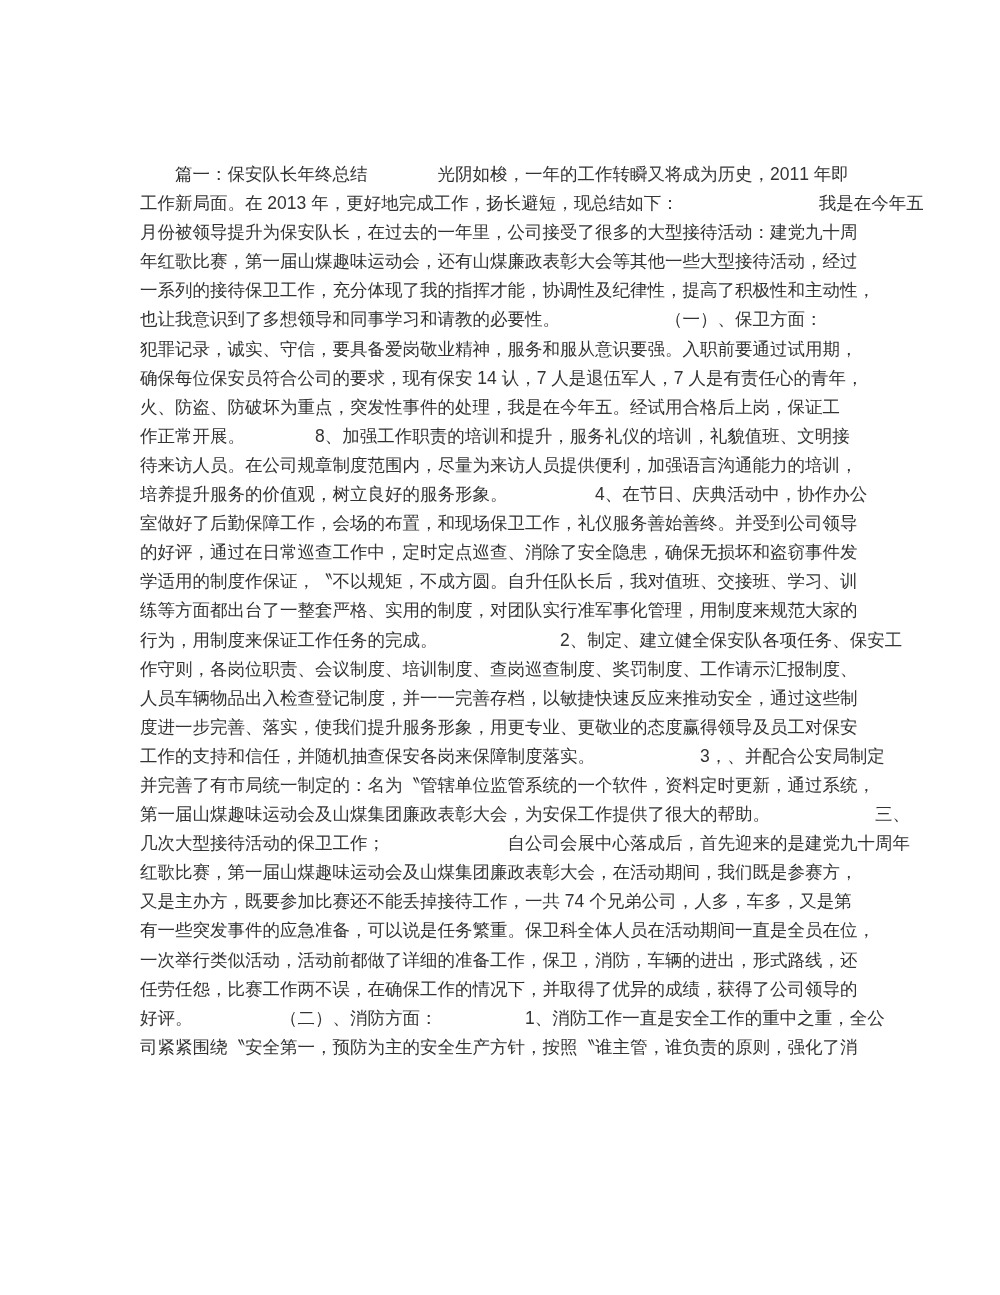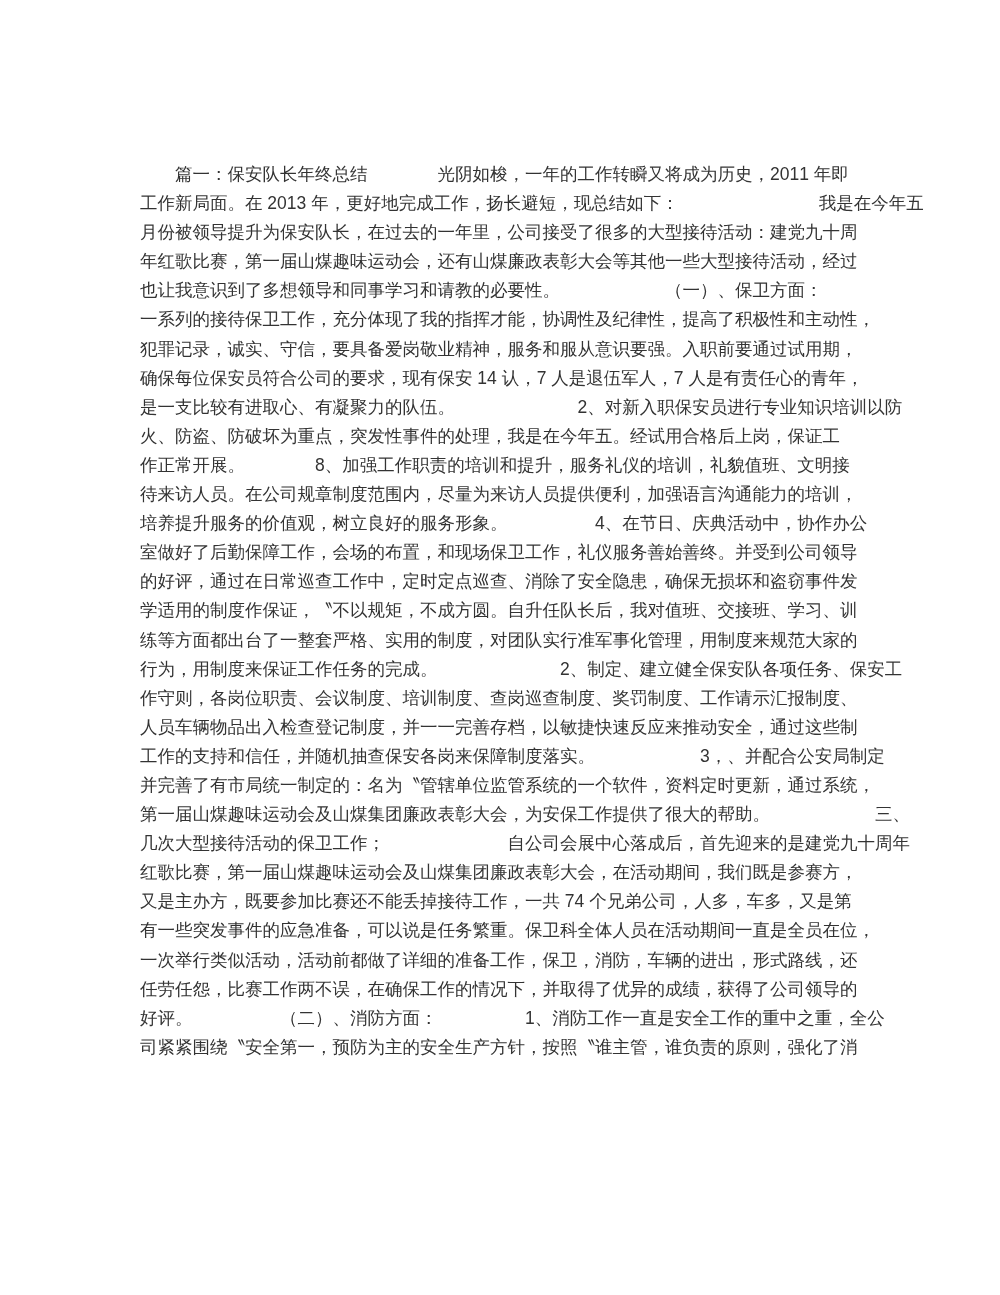--- a/index.html
+++ b/index.html
@@ -32,36 +32,36 @@
 </style>
 </head>
 <body>
 
 <div class="screen">
   <div class="text-block">
     <div class="line">　　篇一：保安队长年终总结　　　　光阴如梭，一年的工作转瞬又将成为历史，2011 年即</div>
     <div class="line">工作新局面。在 2013 年，更好地完成工作，扬长避短，现总结如下：　　　　　　　　我是在今年五</div>
     <div class="line">月份被领导提升为保安队长，在过去的一年里，公司接受了很多的大型接待活动：建党九十周</div>
     <div class="line">年红歌比赛，第一届山煤趣味运动会，还有山煤廉政表彰大会等其他一些大型接待活动，经过</div>
+    <div class="line">一系列的接待保卫工作，充分体现了我的指挥才能，协调性及纪律性，提高了积极性和主动性，</div>
     <div class="line">也让我意识到了多想领导和同事学习和请教的必要性。　　　　　　（一）、保卫方面：</div>
-    <div class="line">一系列的接待保卫工作，充分体现了我的指挥才能，协调性及纪律性，提高了积极性和主动性，</div>
     <div class="line">犯罪记录，诚实、守信，要具备爱岗敬业精神，服务和服从意识要强。入职前要通过试用期，</div>
     <div class="line">确保每位保安员符合公司的要求，现有保安 14 认，7 人是退伍军人，7 人是有责任心的青年，</div>
-    <div class="line">是一支比较有进取心、有凝聚力的队伍。　　　　　　　2、对新入职保安员进行专业知识培训以防</div>
     <div class="line">火、防盗、防破坏为重点，突发性事件的处理，我是在今年五。经试用合格后上岗，保证工</div>
     <div class="line">作正常开展。　　　　8、加强工作职责的培训和提升，服务礼仪的培训，礼貌值班、文明接</div>
     <div class="line">待来访人员。在公司规章制度范围内，尽量为来访人员提供便利，加强语言沟通能力的培训，</div>
     <div class="line">培养提升服务的价值观，树立良好的服务形象。　　　　　4、在节日、庆典活动中，协作办公</div>
     <div class="line">室做好了后勤保障工作，会场的布置，和现场保卫工作，礼仪服务善始善终。并受到公司领导</div>
     <div class="line">的好评，通过在日常巡查工作中，定时定点巡查、消除了安全隐患，确保无损坏和盗窃事件发</div>
     <div class="line">学适用的制度作保证，〝不以规矩，不成方圆。自升任队长后，我对值班、交接班、学习、训</div>
     <div class="line">练等方面都出台了一整套严格、实用的制度，对团队实行准军事化管理，用制度来规范大家的</div>
     <div class="line">行为，用制度来保证工作任务的完成。　　　　　　　2、制定、建立健全保安队各项任务、保安工</div>
     <div class="line">作守则，各岗位职责、会议制度、培训制度、查岗巡查制度、奖罚制度、工作请示汇报制度、</div>
     <div class="line">人员车辆物品出入检查登记制度，并一一完善存档，以敏捷快速反应来推动安全，通过这些制</div>
+    <div class="line">度进一步完善、落实，使我们提升服务形象，用更专业、更敬业的态度赢得领导及员工对保安</div>
     <div class="line">工作的支持和信任，并随机抽查保安各岗来保障制度落实。　　　　　　3，、并配合公安局制定</div>
     <div class="line">并完善了有市局统一制定的：名为〝管辖单位监管系统的一个软件，资料定时更新，通过系统，</div>
     <div class="line">第一届山煤趣味运动会及山煤集团廉政表彰大会，为安保工作提供了很大的帮助。　　　　　　三、</div>
     <div class="line">几次大型接待活动的保卫工作；　　　　　　　自公司会展中心落成后，首先迎来的是建党九十周年</div>
     <div class="line">红歌比赛，第一届山煤趣味运动会及山煤集团廉政表彰大会，在活动期间，我们既是参赛方，</div>
     <div class="line">又是主办方，既要参加比赛还不能丢掉接待工作，一共 74 个兄弟公司，人多，车多，又是第</div>
     <div class="line">有一些突发事件的应急准备，可以说是任务繁重。保卫科全体人员在活动期间一直是全员在位，</div>
     <div class="line">一次举行类似活动，活动前都做了详细的准备工作，保卫，消防，车辆的进出，形式路线，还</div>
     <div class="line">任劳任怨，比赛工作两不误，在确保工作的情况下，并取得了优异的成绩，获得了公司领导的</div>
     <div class="line">好评。　　　　　（二）、消防方面：　　　　　1、消防工作一直是安全工作的重中之重，全公</div>

